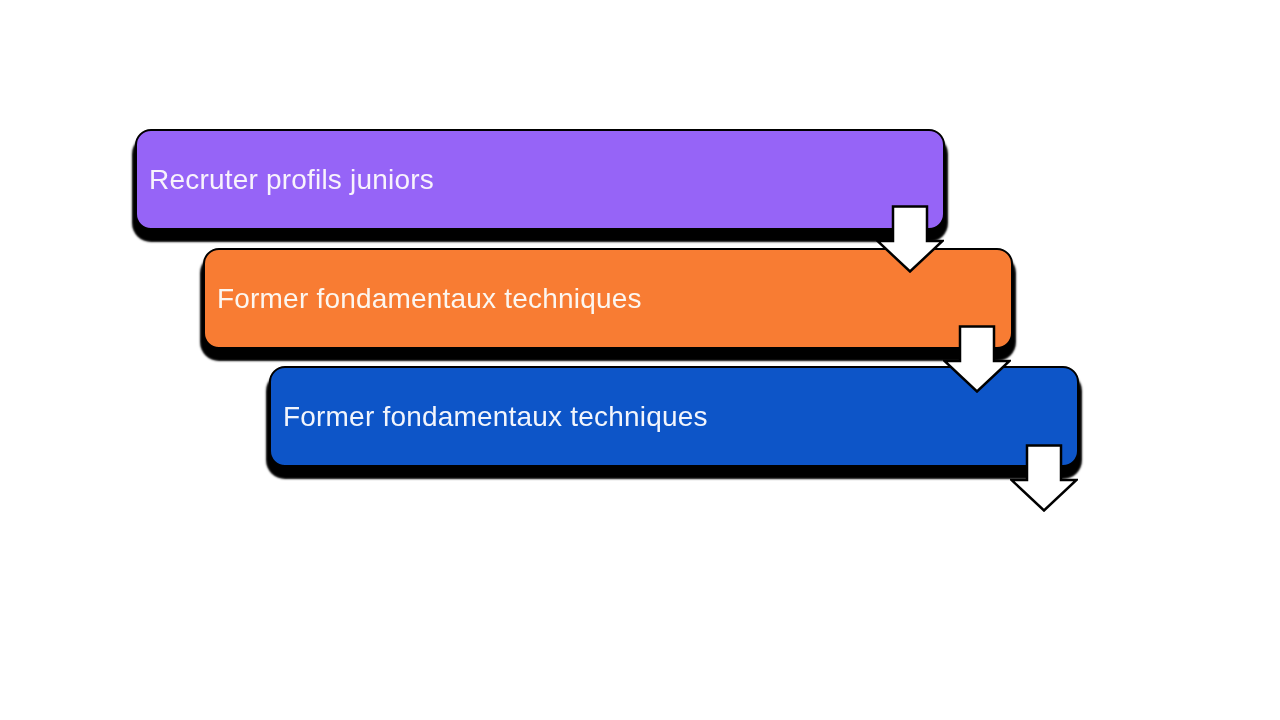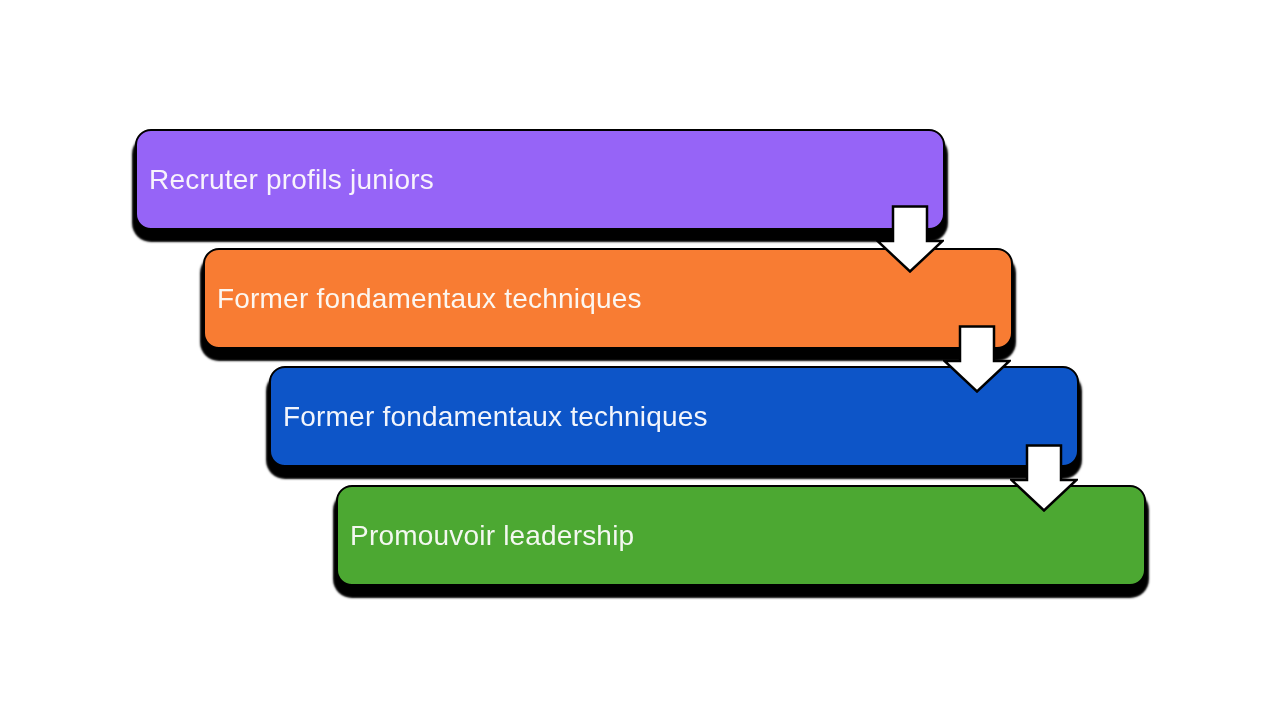--- a/index.html
+++ b/index.html
@@ -63,23 +63,20 @@
   </div>
 
   <div class="step step-2" style="background: rgb(248, 124, 51);">
     <span class="step-label" style="color: rgb(252, 246, 240);">Former fondamentaux techniques</span>
   </div>
 
   <div class="step step-3" style="background: rgb(13, 85, 200);">
     <span class="step-label" style="color: rgb(242, 245, 252);">Former fondamentaux techniques</span>
   </div>
 
-  <div class="step step-4" style="background: rgb(76, 168, 50);">
-    <span class="step-label" style="color: rgb(243, 248, 240);">Promouvoir leadership</span>
-  </div>
 
   <svg class="arrow arrow-1" viewBox="0 0 68 68">
     <path d="M17 1.5 L51 1.5 L51 36 L66.5 36 L34 66.5 L1.5 36 L17 36 Z" style="fill: rgb(255, 255, 255); stroke: rgb(0, 0, 0);"></path>
   </svg>
 
   <svg class="arrow arrow-2" viewBox="0 0 68 68">
     <path d="M17 1.5 L51 1.5 L51 36 L66.5 36 L34 66.5 L1.5 36 L17 36 Z" style="fill: rgb(255, 255, 255); stroke: rgb(0, 0, 0);"></path>
   </svg>
 
   <svg class="arrow arrow-3" viewBox="0 0 68 68">

